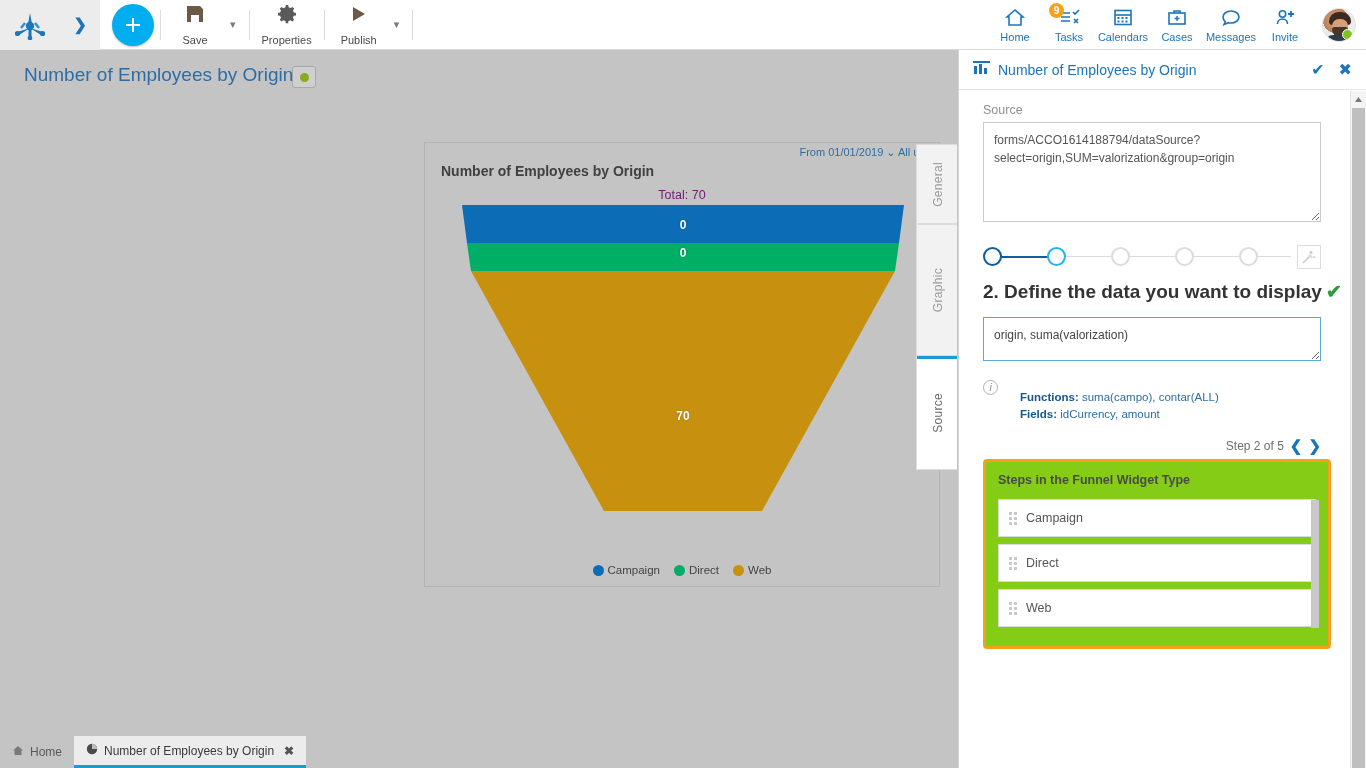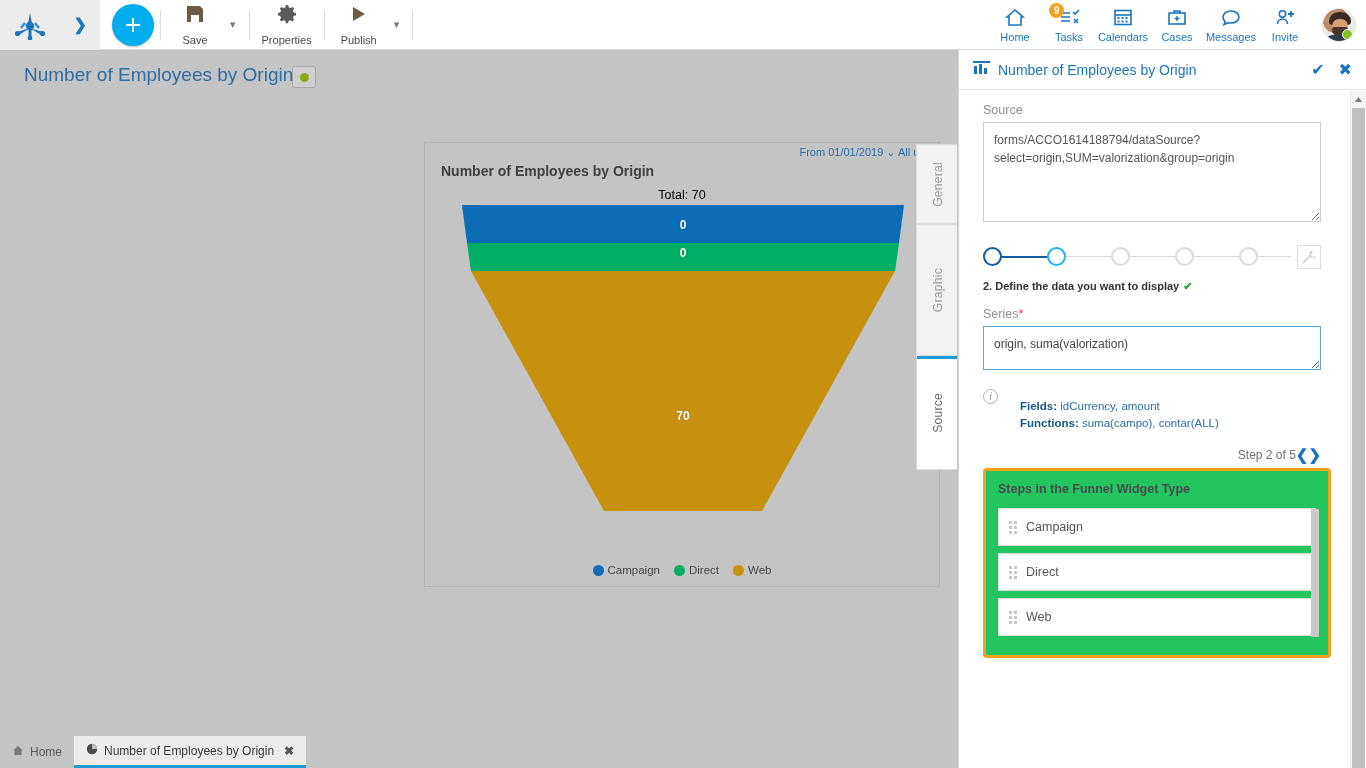--- a/index.html
+++ b/index.html
@@ -104,21 +104,21 @@
     position: absolute; right: 8px; top: 3px;
     font-size: 11px; color: #2e6da4; white-space: nowrap;
     overflow: hidden; width: 180px; text-align: right;
   }
   #widget-title {
     position: absolute; left: 16px; top: 20px;
     font-size: 14px; font-weight: bold; color: #404040;
   }
   #chart-total {
     position: absolute; left: 0; right: 0; top: 45px; text-align: center;
-    font-size: 12.5px; color: #000000;
+    font-size: 12.5px; color: #701a75;
   }
   #funnel { position: absolute; left: 0; top: 62px; width: 516px; height: 345px; }
   .funnel-label {
     position: absolute; width: 100%; text-align: center;
     color: #ffffff; font-size: 12px; font-weight: bold;
     text-shadow: 0 0 2px rgba(0,0,0,.25);
     pointer-events: none;
   }
   #legend {
     position: absolute; left: 0; right: 0; bottom: 10px;
@@ -183,46 +183,46 @@
   .sdot.done { border-color: #0f5fa0; }
   .sdot.current { border-color: #25b5ee; }
   .sline { position: absolute; top: 16px; height: 2px; background: #0f5fa0; }
   #wandbtn {
     position: absolute; right: 0; top: 5px; width: 24px; height: 24px;
     border: 1px solid #dcdcdc; background: #fff; cursor: pointer;
     display: flex; align-items: center; justify-content: center;
   }
 
   .step-heading {
-    font-size: 11px; font-weight: bold; color: #333; margin: 6px 0 14px 0;
+    font-size: 19px; font-weight: bold; color: #333; margin: 6px 0 14px 0;
   }
   .step-heading .ok { color: #2e9b3f; font-weight: bold; margin-left: 4px; }
 
   #hint { display: flex; gap: 8px; margin-top: 14px; }
   #hint .i-ic {
     width: 15px; height: 15px; border-radius: 50%; border: 1px solid #b0b0b0;
     color: #8a8a8a; font-size: 10px; font-style: italic;
     display:flex; align-items:center; justify-content:center; flex: 0 0 15px; margin-top: 1px;
   }
   #hint .txt { font-size: 11.5px; color: #2e6da4; line-height: 1.45; }
   #hint .examples { margin-top: 10px; margin-left: 14px; }
   #hint .examples .ttl { font-weight: normal; }
   #hint .examples b { color: #16568f; }
 
   #step-nav {
-    display: flex; align-items: center; justify-content: flex-end; 
+    display: flex; align-items: center; justify-content: flex-end; gap: 6px;
     margin-top: 16px; width: 338px;
   }
   #step-nav .lbl { font-size: 12px; color: #6d6d6d; }
   #step-nav .arw { color: #1b75bb; font-size: 15px; font-weight: bold; cursor: pointer; line-height: 1; }
 
   #funnel-steps-box {
     margin-top: 6px; width: 348px;
     border: 3px solid #f5a11d; border-radius: 4px;
-    padding: 11px 12px 12px 12px; position: relative; background: #22c55e;
+    padding: 11px 12px 12px 12px; position: relative; background: #84cc16;
   }
   #funnel-steps-box .box-title { font-size: 12.5px; font-weight: bold; color: #4a4a4a; margin-bottom: 12px; }
   .step-row {
     height: 38px; border: 1px solid #dadada; background: #fff;
     display: flex; align-items: center; padding: 0 10px;
     margin-bottom: 7px; cursor: grab;
   }
   .step-row:last-child { margin-bottom: 0; }
   .grip {
     display: inline-grid; grid-template-columns: 3px 3px; gap: 2px;
@@ -503,31 +503,28 @@
             </g>
             <path d="M9 5l3 3-1.5 1.5-3-3z" fill="#dcdcdc"></path>
           </svg>
       </div>
     </div>
 
     <div class="step-heading">
       <span>2. Define the data you want to display</span><span class="ok">✔</span>
     </div>
 
-    <div class="fld-label">
-      <span>Series</span><span class="req">*</span>
-    </div>
     <textarea class="fld focused" rows="2" style="height: 44px;">origin, suma(valorization)</textarea>
 
     <div id="hint">
       <span class="i-ic">i</span>
       <div class="txt">
         <div class="examples">
+          <div><b>Functions:</b><span> suma(campo), contar(ALL)</span></div>
           <div><b>Fields:</b><span> idCurrency, amount</span></div>
-          <div><b>Functions:</b><span> suma(campo), contar(ALL)</span></div>
         </div>
       </div>
     </div>
 
     <div id="step-nav">
       <span class="lbl">Step 2 of 5</span>
       <span class="arw">❮</span>
       <span class="arw">❯</span>
     </div>
 

